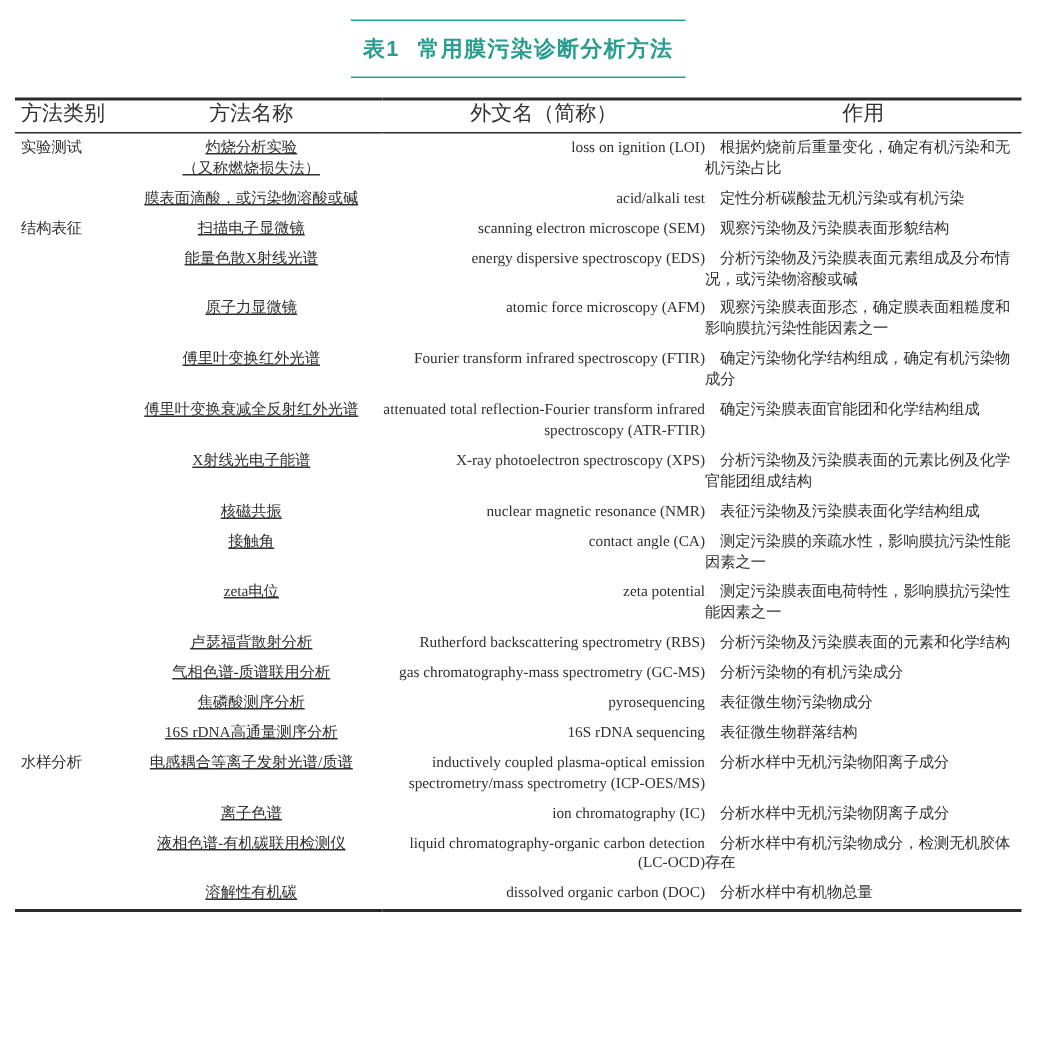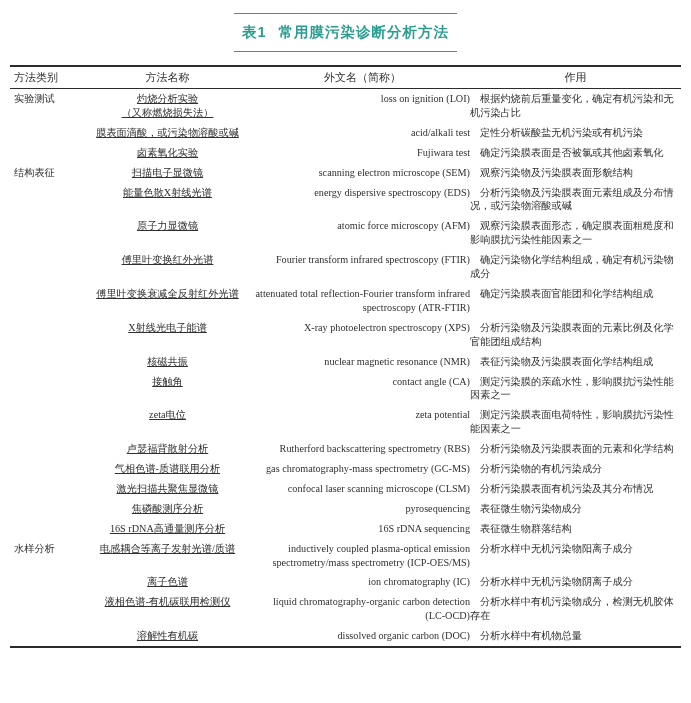--- a/index.html
+++ b/index.html
@@ -39,21 +39,21 @@
     table-layout:fixed;
     border-top:2px solid var(--rule);
     border-bottom:2px solid var(--rule);
   }
   col.c1{width:70px;}
   col.c2{width:175px;}
   col.c3{width:215px;}
   col.c4{width:211px;}
   thead th{
     font-weight:normal;
-    font-size:11px;
+    font-size:14px;
     line-height:14px;
     padding:3px 0 4px 0;
     border-bottom:1px solid var(--rule);
     color:var(--ink);
   }
   th.h-cat{text-align:left;padding-left:4px;}
   th.h-name,th.h-foreign,th.h-action{text-align:center;}
   tbody td{
     vertical-align:top;
     font-size:10.2px;
@@ -100,26 +100,20 @@
           <td class="c-foreign">loss on ignition (LOI)</td>
           <td class="c-action">根据灼烧前后重量变化，确定有机污染和无机污染占比</td>
         </tr>
         <tr>
           <td class="c-cat"></td>
           <td class="c-name">膜表面滴酸，或污染物溶酸或碱</td>
           <td class="c-foreign">acid/alkali test</td>
           <td class="c-action">定性分析碳酸盐无机污染或有机污染</td>
         </tr>
         <tr>
-          <td class="c-cat"></td>
-          <td class="c-name">卤素氧化实验</td>
-          <td class="c-foreign">Fujiwara test</td>
-          <td class="c-action">确定污染膜表面是否被氯或其他卤素氧化</td>
-        </tr>
-        <tr>
           <td class="c-cat">结构表征</td>
           <td class="c-name">扫描电子显微镜</td>
           <td class="c-foreign">scanning electron microscope (SEM)</td>
           <td class="c-action">观察污染物及污染膜表面形貌结构</td>
         </tr>
         <tr>
           <td class="c-cat"></td>
           <td class="c-name">能量色散X射线光谱</td>
           <td class="c-foreign">energy dispersive spectroscopy (EDS)</td>
           <td class="c-action">分析污染物及污染膜表面元素组成及分布情况，或污染物溶酸或碱</td>
@@ -171,26 +165,20 @@
           <td class="c-cat"></td>
           <td class="c-name">卢瑟福背散射分析</td>
           <td class="c-foreign">Rutherford backscattering spectrometry (RBS)</td>
           <td class="c-action">分析污染物及污染膜表面的元素和化学结构</td>
         </tr>
         <tr>
           <td class="c-cat"></td>
           <td class="c-name">气相色谱-质谱联用分析</td>
           <td class="c-foreign">gas chromatography-mass spectrometry (GC-MS)</td>
           <td class="c-action">分析污染物的有机污染成分</td>
-        </tr>
-        <tr>
-          <td class="c-cat"></td>
-          <td class="c-name">激光扫描共聚焦显微镜</td>
-          <td class="c-foreign">confocal laser scanning microscope (CLSM)</td>
-          <td class="c-action">分析污染膜表面有机污染及其分布情况</td>
         </tr>
         <tr>
           <td class="c-cat"></td>
           <td class="c-name">焦磷酸测序分析</td>
           <td class="c-foreign">pyrosequencing</td>
           <td class="c-action">表征微生物污染物成分</td>
         </tr>
         <tr>
           <td class="c-cat"></td>
           <td class="c-name">16S rDNA高通量测序分析</td>

